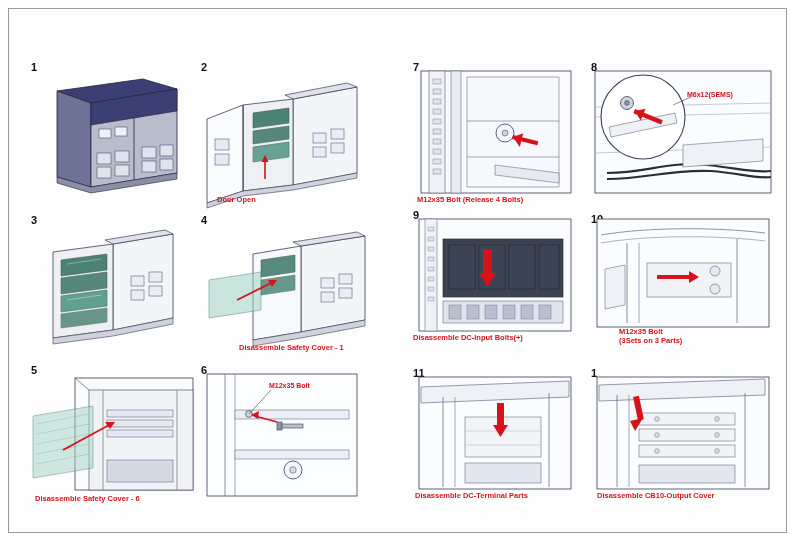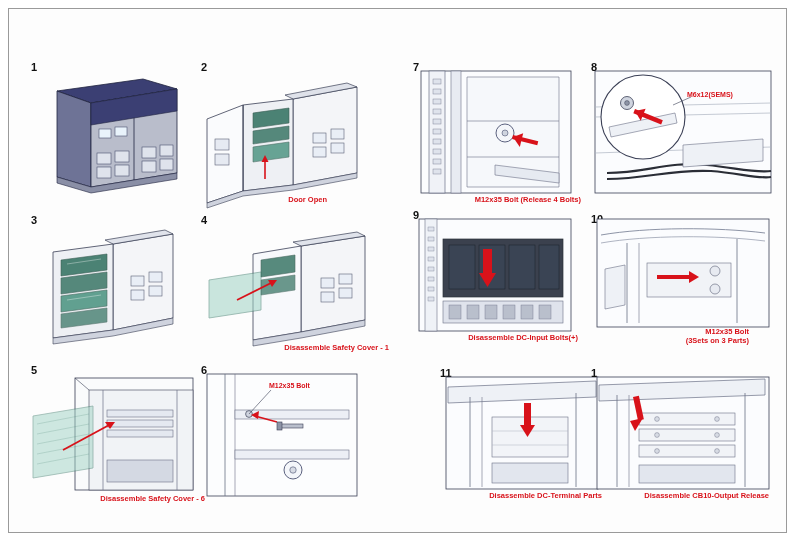--- a/index.html
+++ b/index.html
@@ -35,21 +35,21 @@
     font-weight: bold;
     color: #111;
     letter-spacing: 0;
   }
   .caption {
     position: absolute;
     font-size: 7.5px;
     font-weight: bold;
     color: #d8121a;
     line-height: 1.25;
-    text-align: right;
+    text-align: left;
     white-space: pre-line;
   }
   .label-red {
     position: absolute;
     font-size: 7px;
     font-weight: bold;
     color: #d8121a;
     white-space: pre-line;
     line-height: 1.25;
   }
@@ -275,21 +275,21 @@
         <circle cx="96" cy="72" r="9" fill="#f4f6fa" stroke="#4a5070" stroke-width="0.9"></circle>
         <circle cx="96" cy="72" r="3" fill="#cfd4df" stroke="#4a5070" stroke-width="0.6"></circle>
 
         <g>
           <rect x="104" y="74" width="26" height="4" fill="#d8121a" transform="rotate(14 104 74)"></rect>
           <polygon points="104,76 113,70 113,84" fill="#d8121a" transform="rotate(14 104 76)"></polygon>
         </g>
 
         <polygon points="86,104 150,112 150,122 86,114" fill="#e6eaf1" stroke="#6b7186" stroke-width="0.6"></polygon>
       </svg>
-      <div class="caption" style="left:32px; top:134px; width:140px;">M12x35 Bolt (Release 4 Bolts)</div>
+      <div class="caption" style="left:8px; top:134px; width:140px;">M12x35 Bolt (Release 4 Bolts)</div>
     </div>
 
     <div class="panel" style="left:578px; top:52px; width:192px; height:150px;">
       <div class="step-num" style="left:4px; top:0px;">8</div>
       <svg class="dwg" width="192" height="150" viewBox="0 0 192 150">
         <rect x="8" y="10" width="176" height="122" fill="#fbfcfe" stroke="#3a3f55" stroke-width="0.8"></rect>
 
         <line x1="8" y1="46" x2="184" y2="42" stroke="#aeb4c2" stroke-width="0.7"></line>
         <line x1="8" y1="56" x2="184" y2="52" stroke="#aeb4c2" stroke-width="0.7"></line>
         <line x1="8" y1="92" x2="184" y2="86" stroke="#aeb4c2" stroke-width="0.7"></line>
@@ -380,21 +380,21 @@
           <rect x="70" y="66" width="36" height="4" fill="#d8121a"></rect>
           <polygon points="112,68 102,62 102,74" fill="#d8121a"></polygon>
         </g>
 
         <polygon points="18,60 38,56 38,96 18,100" fill="#eef1f6" stroke="#6b7186" stroke-width="0.6"></polygon>
       </svg>
       <div class="caption" style="left:32px; top:118px; width:130px;">M12x35 Bolt
 (3Sets on 3 Parts)</div>
     </div>
 
-    <div class="panel" style="left:400px; top:358px; width:172px; height:150px;margin-left:27px;">
+    <div class="panel" style="left:400px; top:358px; width:172px; height:150px;">
       <div class="step-num" style="left:4px; top:0px;">11</div>
       <svg class="dwg" width="172" height="150" viewBox="0 0 172 150">
         <rect x="10" y="10" width="152" height="112" fill="#fbfcfe" stroke="#3a3f55" stroke-width="0.8"></rect>
 
         <polygon points="12,20 160,14 160,30 12,36" fill="#eef1f6" stroke="#6b7186" stroke-width="0.7"></polygon>
 
         <line x1="34" y1="30" x2="34" y2="120" stroke="#6b7186" stroke-width="0.8"></line>
         <line x1="46" y1="30" x2="46" y2="120" stroke="#6b7186" stroke-width="0.6"></line>
         <line x1="140" y1="26" x2="140" y2="120" stroke="#6b7186" stroke-width="0.8"></line>
 
@@ -438,17 +438,17 @@
           <circle cx="130" cy="84" r="2.4"></circle>
         </g>
 
         <g>
           <rect x="46" y="30" width="6" height="24" fill="#d8121a" transform="rotate(-12 46 30)"></rect>
           <polygon points="43,54 56,51 48,64" fill="#d8121a"></polygon>
         </g>
 
         <rect x="52" y="98" width="96" height="18" fill="#e2e6ee" stroke="#6b7186" stroke-width="0.6"></rect>
       </svg>
-      <div class="caption" style="left:10px; top:124px; width:172px;">Disassemble CB10-Output Release</div>
+      <div class="caption" style="left:10px; top:124px; width:172px;">Disassemble CB10-Output Cover</div>
     </div>
 
   </div>
 </div>
 
 </body></html>

